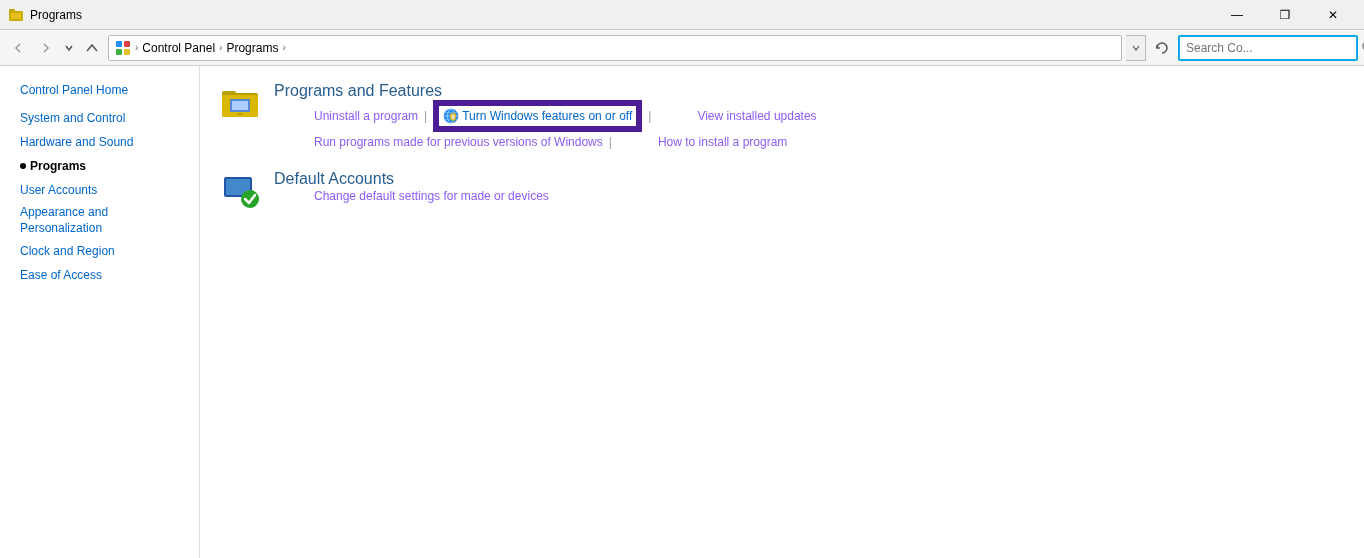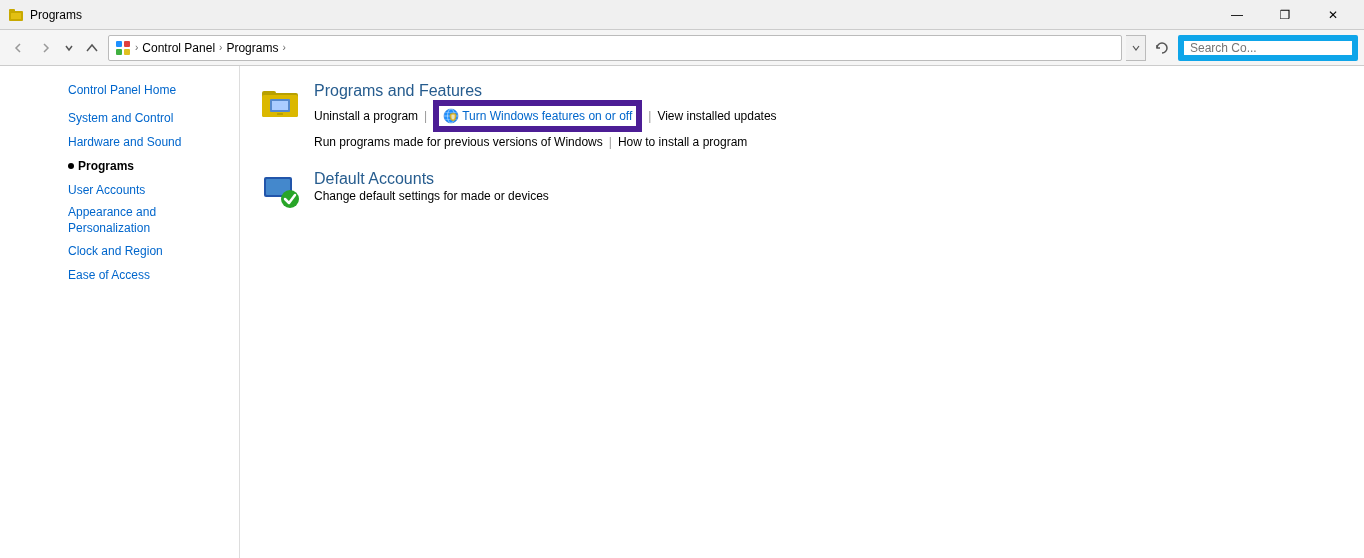--- a/index.html
+++ b/index.html
@@ -116,21 +116,21 @@
       cursor: pointer;
       display: flex;
       align-items: center;
       justify-content: center;
       color: #555;
       font-size: 13px;
     }
     .search-box {
       width: 180px;
       height: 26px;
-      border: 6px solid #0ea5e9;
+      border: 2px solid #0ea5e9;
       background: #fff;
       display: flex;
       align-items: center;
       padding: 0 6px;
       gap: 20px;
       border-radius: 2px;
     }
     .search-box input {
       border: none;
       outline: none;
@@ -152,23 +152,22 @@
     .main-layout {
       display: flex;
       height: calc(558px - 30px - 36px);
     }
 
     
     .sidebar {
       width: 200px;
       background: #fff;
       border-right: 1px solid #ddd;
-      padding: 12px 12px;
+      padding: 12px 4px;
       flex-shrink: 0;
-      margin-left: 40px;
     }
     .sidebar-link {
       display: block;
       padding: 3px 16px;
       color: #0066cc;
       text-decoration: none;
       font-size: 12px;
       cursor: pointer;
       line-height: 1.5;
     }
@@ -223,25 +222,26 @@
       text-decoration: none;
       cursor: pointer;
     }
     .section-links {
       display: flex;
       flex-wrap: wrap;
       gap: 2px 0;
       align-items: center;
     }
     .section-link {
-      color: #000000;
+      color: #8b5cf6;
       font-size: 12px;
       text-decoration: none;
       cursor: pointer;
       padding: 1px 0;
+      margin-left: 40px;
     }
     .section-link-highlighted {
       color: #0066cc;
       font-size: 12px;
       text-decoration: none;
       cursor: pointer;
       padding: 2px 4px;
       border: 6px solid #4c1d95;
       display: inline-flex;
       align-items: center;

